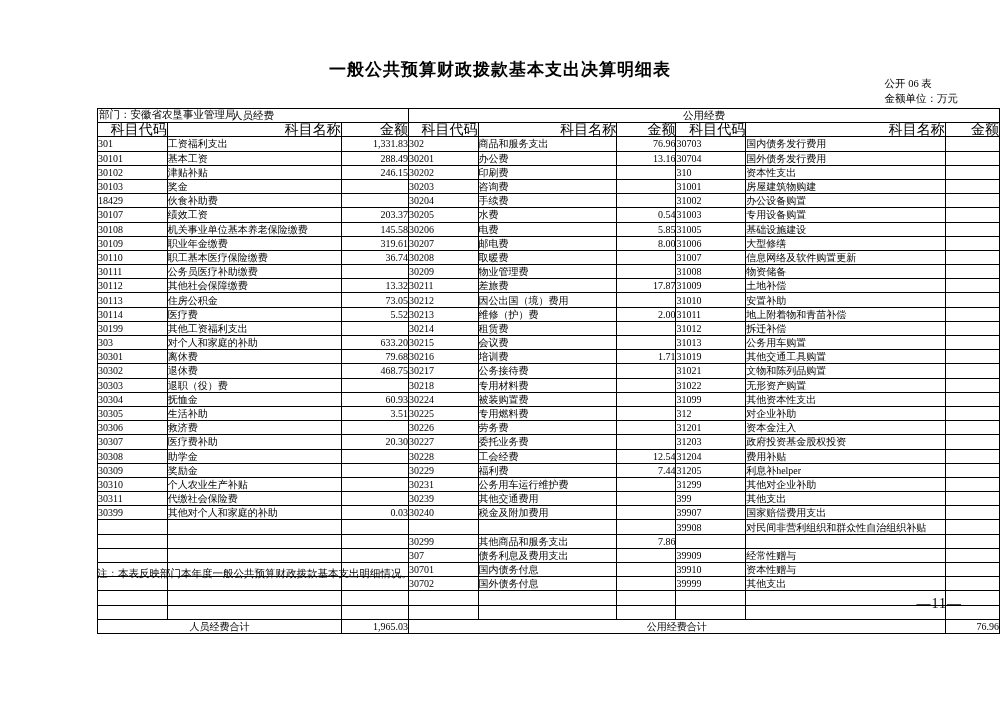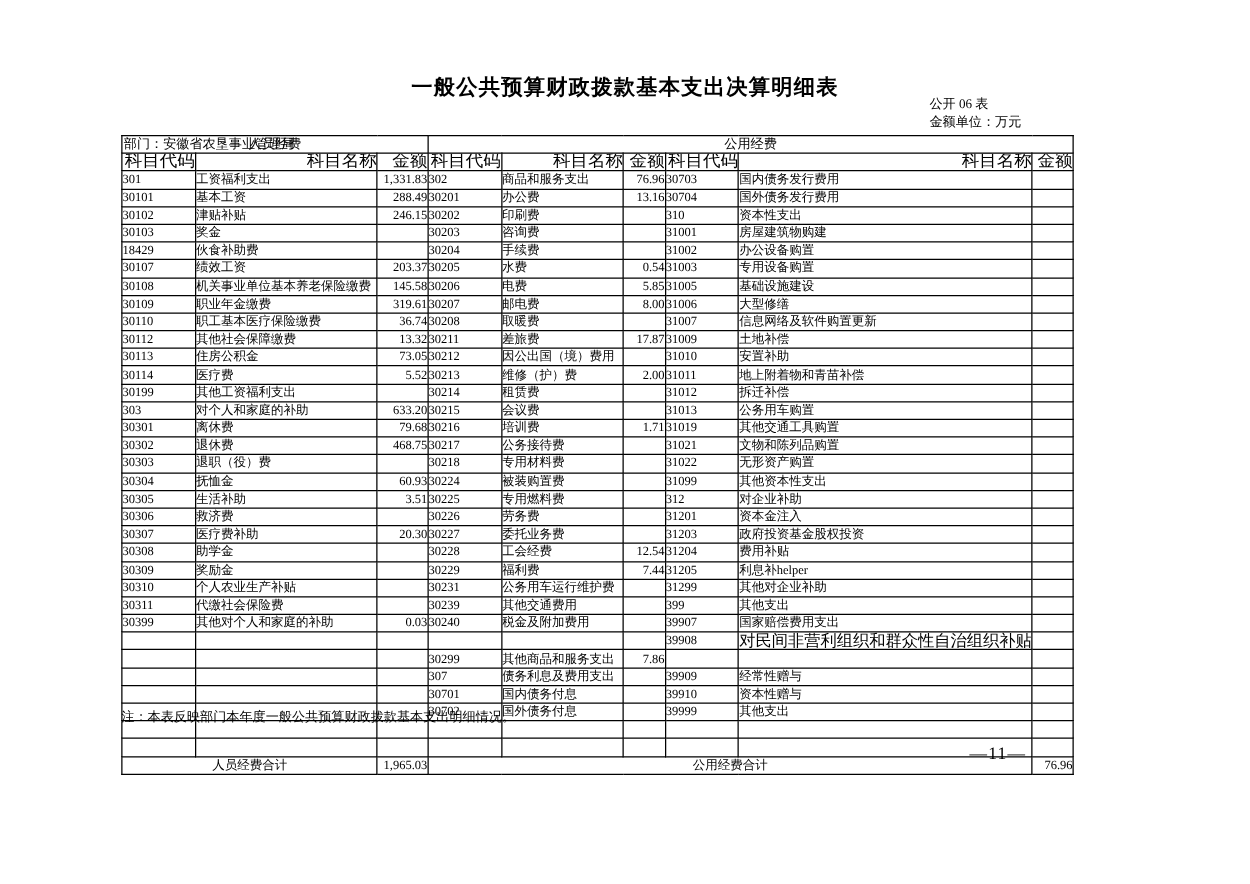--- a/index.html
+++ b/index.html
@@ -11,21 +11,21 @@
     width: 1000px;
     height: 707px;
     font-family: "Liberation Serif", serif;
     color: #000000;
     position: relative;
     overflow: hidden;
   }
   .page {
     position: absolute;
     left: 0; top: 0;
-    width: 859px;
+    width: 1000px;
     height: 707px;
   }
   .doc-title {
     position: absolute;
     left: 0;
     top: 58px;
     width: 1000px;
     text-align: center;
     font-size: 17px;
     font-weight: bold;
@@ -89,21 +89,21 @@
     text-align: right;
   }
   .total-lbl {
     text-align: center;
     font-weight: bold;
   }
   .wrap2 {
     white-space: normal;
     line-height: 11.5px;
     padding-left: 24px;
-    font-size: 13px;
+    font-size: 10px;
   }
   .note {
     position: absolute;
     left: 97px;
     top: 567px;
     font-size: 10.5px;
   }
   .pageno {
     position: absolute;
     right: 38px;
@@ -250,20 +250,31 @@
           <td class="nm2">职工基本医疗保险缴费</td>
           <td class="amt">36.74</td>
           <td class="code">30208</td>
           <td class="nm2">取暖费</td>
           <td class="amt"></td>
           <td class="code">31007</td>
           <td class="nm">信息网络及软件购置更新</td>
           <td class="amt"></td>
         </tr>
         <tr>
+          <td class="code">30111</td>
+          <td class="nm2">公务员医疗补助缴费</td>
+          <td class="amt"></td>
+          <td class="code">30209</td>
+          <td class="nm2">物业管理费</td>
+          <td class="amt"></td>
+          <td class="code">31008</td>
+          <td class="nm">物资储备</td>
+          <td class="amt"></td>
+        </tr>
+        <tr>
           <td class="code">30112</td>
           <td class="nm2">其他社会保障缴费</td>
           <td class="amt">13.32</td>
           <td class="code">30211</td>
           <td class="nm2">差旅费</td>
           <td class="amt">17.87</td>
           <td class="code">31009</td>
           <td class="nm">土地补偿</td>
           <td class="amt"></td>
         </tr>

